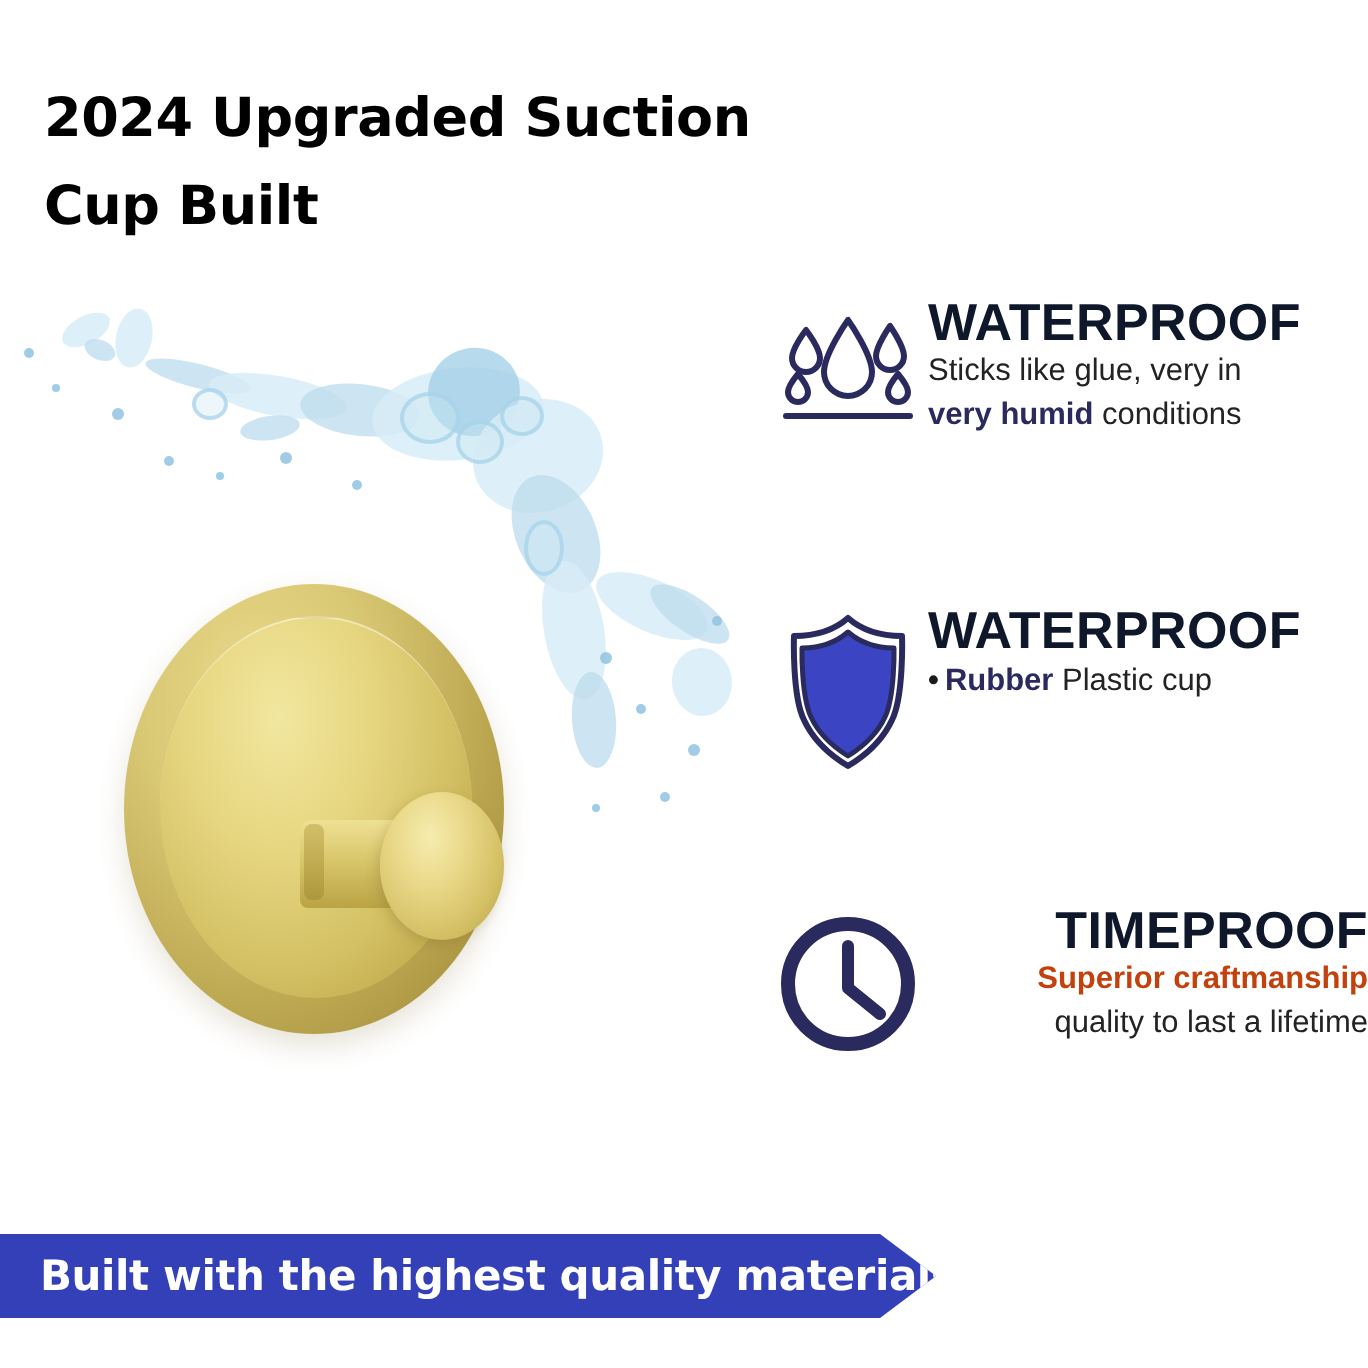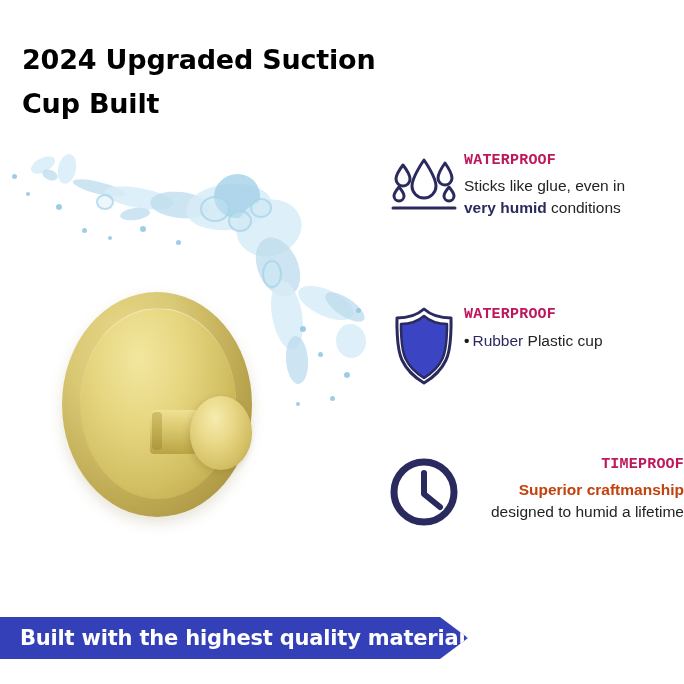--- a/index.html
+++ b/index.html
@@ -150,24 +150,24 @@
     display: flex;
     align-items: center;
     justify-content: center;
     padding-top: 4px;
   }
   .feature-text {
     flex: 1 1 auto;
     padding-left: 2px;
   }
   .feature-title {
-    font-family: Liberation Mono, monospace;
-    font-size: 15px;
-    font-weight: bold;
-    color: #be185d;
+    font-family: Liberation Sans, sans-serif;
+    font-size: 26px;
+    font-weight: bold;
+    color: #0f172a;
     letter-spacing: .2px;
     line-height: 26px;
     margin-bottom: 1px;
     white-space: nowrap;
   }
   .feature-line {
     font-family: "Liberation Sans", sans-serif;
     font-size: 15.5px;
     color: #232323;
     line-height: 22px;
@@ -284,54 +284,54 @@
           <path d="M12 13 C12 13 5 22 5 27 a7 7 0 0 0 14 0 C19 22 12 13 12 13 Z"></path>
           <path d="M58 35 C58 35 53 41 53 44 a5 5 0 0 0 10 0 C63 41 58 35 58 35 Z"></path>
           <path d="M8 35 C8 35 3 41 3 44 a5 5 0 0 0 10 0 C13 41 8 35 8 35 Z"></path>
           <line x1="2" y1="56" x2="64" y2="56"></line>
         </g>
       </svg>
     </div>
     <div class="feature-text">
       <div class="feature-title">WATERPROOF</div>
       <div class="feature-line">
-        <span>Sticks like glue, even in</span>
+        <span>Sticks like glue, very in</span>
       </div>
       <div class="feature-line">
         <span class="em">very humid</span><span> conditions</span>
       </div>
     </div>
   </div>
 
   <div class="feature" id="feature-1">
     <div class="feature-icon">
       <svg width="66" height="80" viewBox="0 0 66 80" aria-hidden="true">
         <path d="M33 3 C24 11 12 12 6 12 C6 12 5 42 11 54 C17 67 28 74 33 77 C38 74 49 67 55 54 C61 42 60 12 60 12 C54 12 42 11 33 3 Z" fill="none" stroke="#2a2a5e" stroke-width="3" stroke-linejoin="round"></path>
         <path d="M33 10 C25 17 15 18 10 18 C10 18 9.5 42 14.5 52.5 C19.5 63.5 29 69.5 33 72 C37 69.5 46.5 63.5 51.5 52.5 C56.5 42 56 18 56 18 C51 18 41 17 33 10 Z" fill="#3b45c4" stroke="#2a2a5e" stroke-width="2.5" stroke-linejoin="round"></path>
       </svg>
     </div>
     <div class="feature-text">
       <div class="feature-title">WATERPROOF</div>
       <div class="bullet-line">
-        <span class="dot">•</span><span class="em" style="font-weight:normal;color:#2a2a5e;">Rubber</span><span> Plastic cup</span>
+        <span class="dot">•</span><span class="em" style="font-weight:bold;color:#2a2a5e;">Rubber</span><span> Plastic cup</span>
       </div>
     </div>
   </div>
 
   <div class="feature" id="feature-2">
     <div class="feature-icon">
       <svg width="72" height="72" viewBox="0 0 72 72" aria-hidden="true">
         <circle cx="36" cy="36" r="30" fill="none" stroke="#2a2a5e" stroke-width="7"></circle>
         <path d="M36 17 L36 38 L52 51" fill="none" stroke="#2a2a5e" stroke-width="6" stroke-linecap="round" stroke-linejoin="round"></path>
       </svg>
     </div>
     <div class="feature-text">
       <div class="feature-title">TIMEPROOF</div>
       <div class="feature-line navy">Superior craftmanship</div>
-      <div class="feature-line">designed to humid a lifetime</div>
+      <div class="feature-line">quality to last a lifetime</div>
     </div>
   </div>
 
   <div id="banner">
     <div id="banner-text">Built with the highest quality materials</div>
   </div>
 
 </div>
 
 </body></html>

